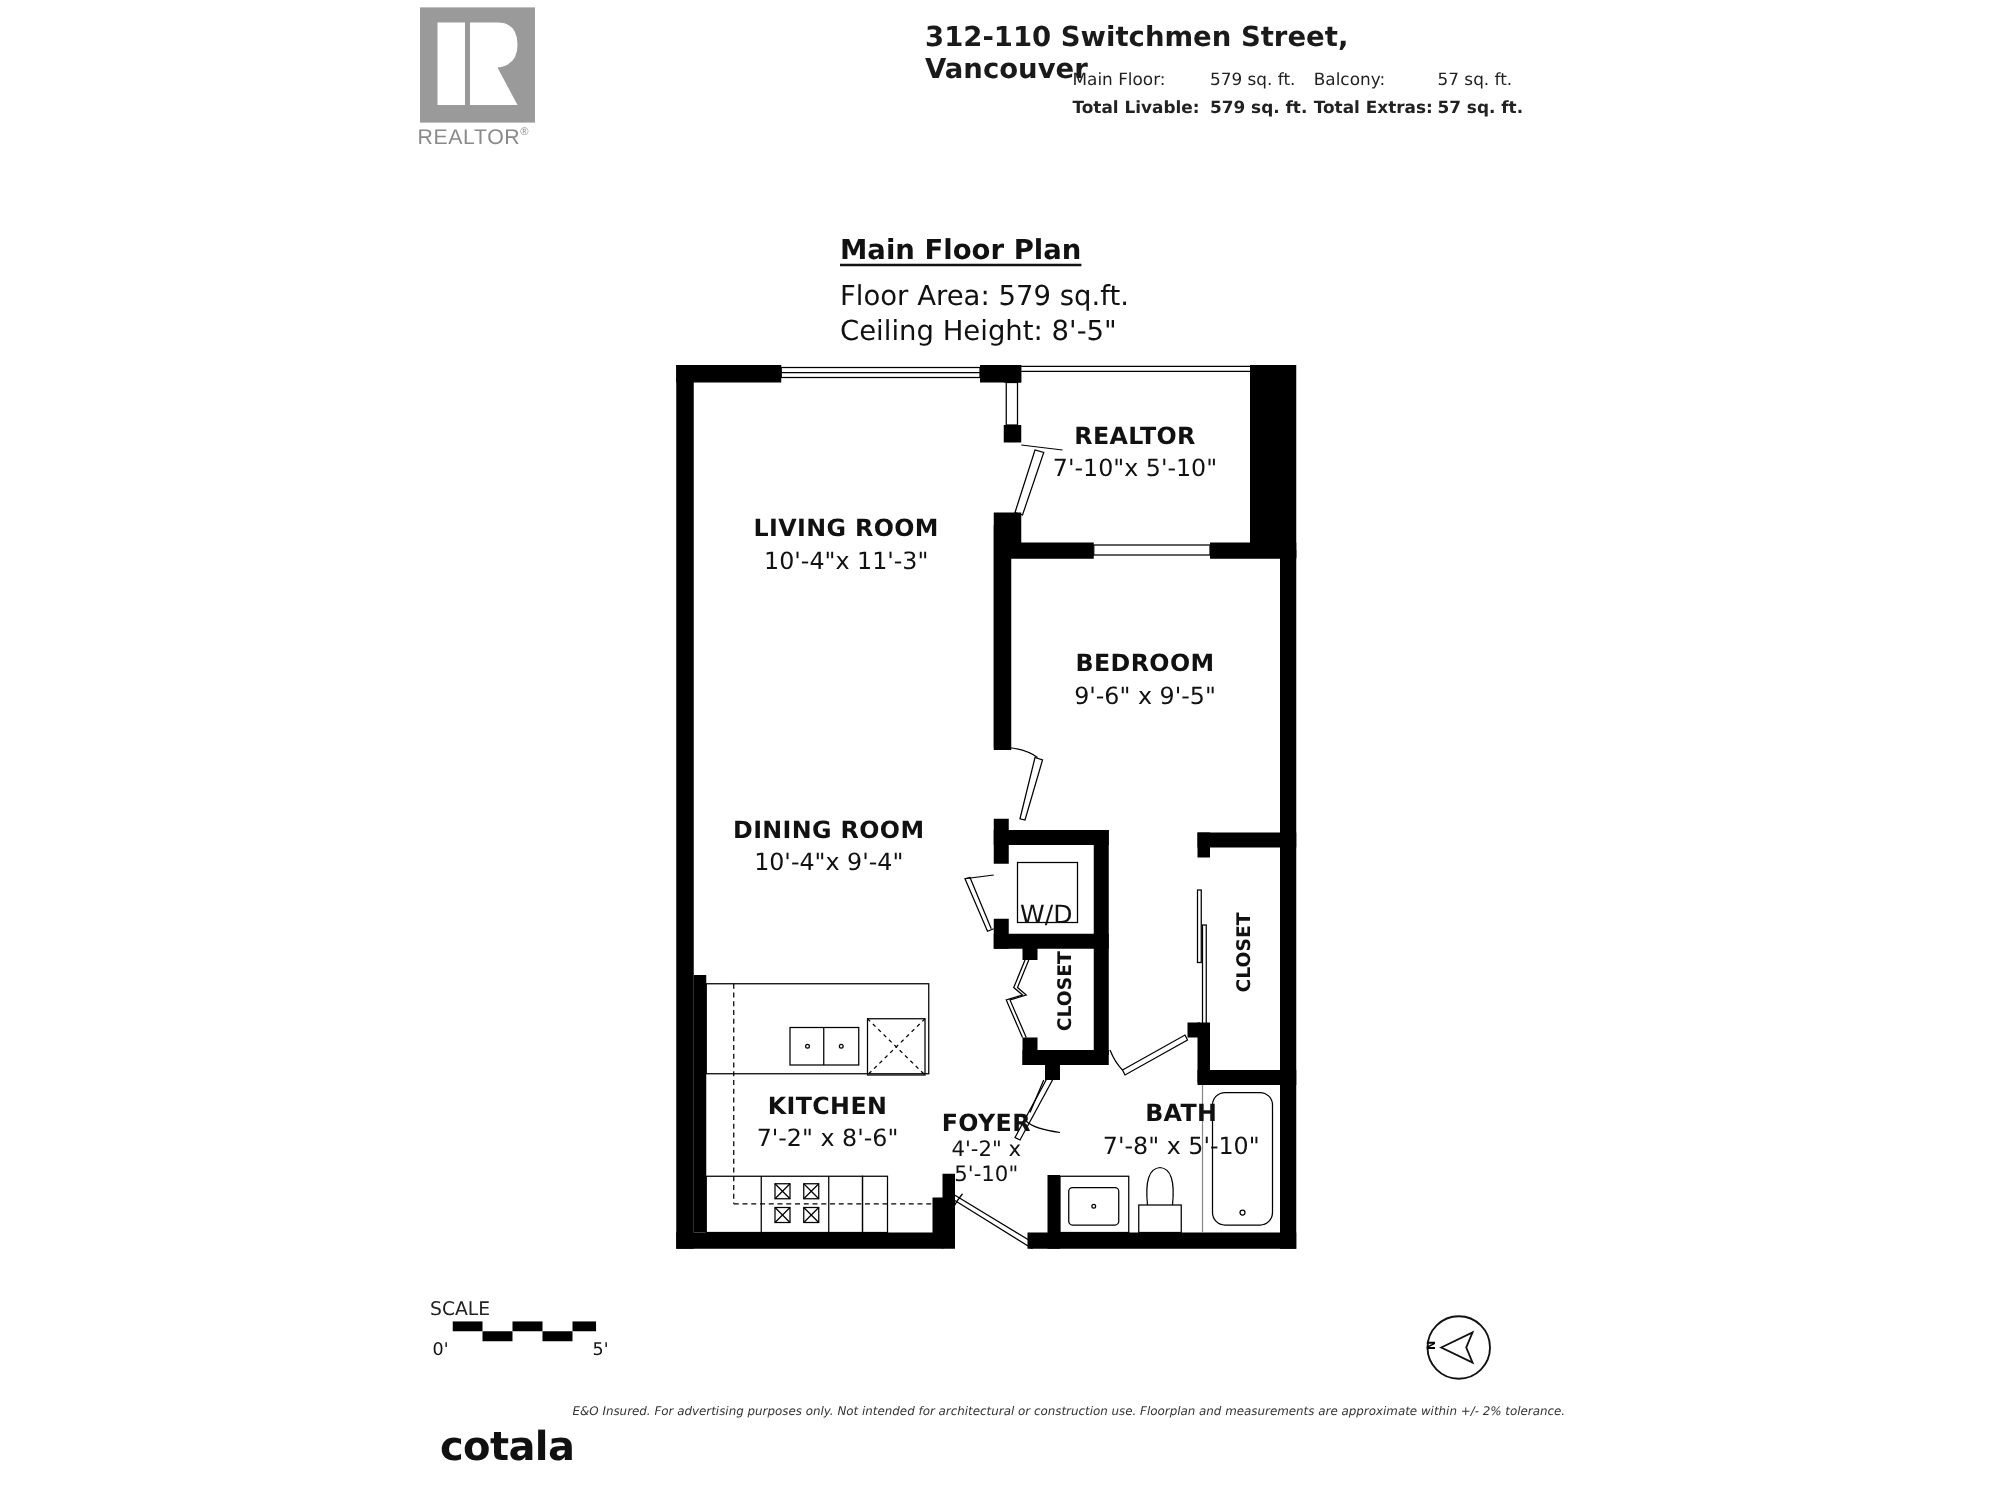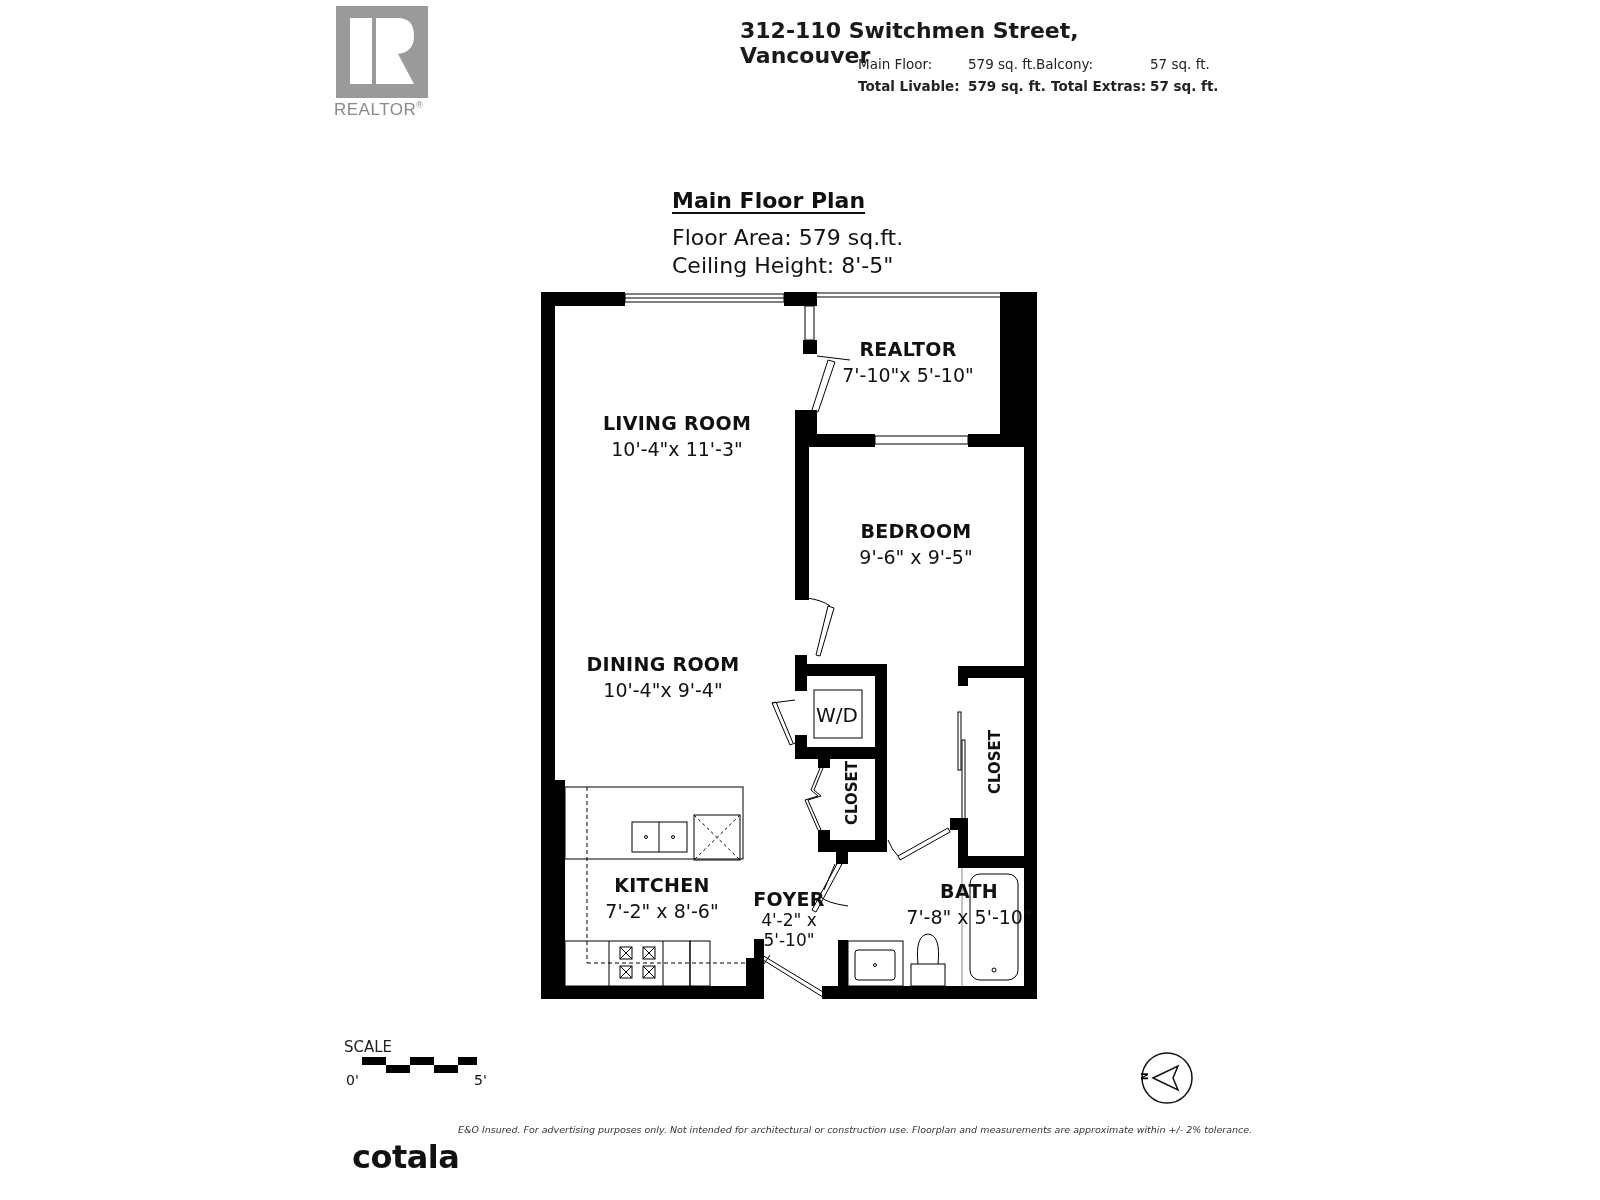--- a/index.html
+++ b/index.html
@@ -15,21 +15,21 @@
   .stats .row span { position:absolute; top:0; }
   .stats .bold { font-weight:bold; }
   
   .plan-title { left:672px; top:188px; font-size:22px; font-weight:bold; text-decoration:underline; text-underline-offset:4px; }
   .plan-sub { left:672px; top:224px; font-size:22px; line-height:28px; color:#111; }
   
   .room { position:absolute; text-align:center; white-space:nowrap; }
   .room .nm { font-weight:bold; font-size:19px; display:block; letter-spacing:0.3px; }
   .room .dm { font-size:19px; display:block; margin-top:4px; }
   .vlabel { position:absolute; font-weight:bold; font-size:15px; transform:rotate(-90deg); transform-origin:center; white-space:nowrap; }
-  .wd-label { position:absolute; font-size:20px; }
+  .wd-label { position:absolute; font-size:20px;margin-top:16px; }
   
   .scale-title { left:344px; top:1038px; font-size:15px; color:#222; }
   .scale-l { left:346px; top:1072px; font-size:14px; }
   .scale-r { left:474px; top:1072px; font-size:14px; }
   
   .brand { left:352px; top:1110px; font-size:32px; font-weight:bold; letter-spacing:-0.5px; color:#111;margin-top:28px; }
   .disclaimer { left:458px; top:1124px; font-size:9.5px; color:#333; white-space:nowrap; font-style:italic; }
 </style>
 </head>
 <body>
@@ -43,21 +43,21 @@
     <path d="M40 48 L62 48 L78 78" fill="none"></path>
   </svg>
 </div>
 <div class="abs logo-text"><span>REALTOR</span><sup style="font-size:9px">®</sup></div>
 
 <div class="abs address">312-110 Switchmen Street, Vancouver</div>
 <div class="abs stats">
   <div class="row">
     <span style="left:0">Main Floor:</span>
     <span style="left:110px">579 sq. ft.</span>
-    <span style="left:178px">Balcony:</span>
+    <span style="left:193px">Balcony:</span>
     <span style="left:292px">57 sq. ft.</span>
   </div>
   <div class="row bold">
     <span style="left:0">Total Livable:</span>
     <span style="left:110px">579 sq. ft.</span>
     <span style="left:193px">Total Extras:</span>
     <span style="left:292px">57 sq. ft.</span>
   </div>
 </div>
 
@@ -208,21 +208,21 @@
 </div>
 <div class="room" style="left:597px;top:874px;width:130px">
   <span class="nm">KITCHEN</span>
   <span class="dm">7'-2" x 8'-6"</span>
 </div>
 <div class="room" style="left:742px;top:888px;width:94px">
   <span class="nm">FOYER</span>
   <span class="dm" style="font-size:17px;margin-top:0">4'-2" x</span>
   <span class="dm" style="font-size:17px;margin-top:0">5'-10"</span>
 </div>
-<div class="room" style="left:904px;top:880px;width:130px">
+<div class="room" style="left:880px;top:880px;width:130px">
   <span class="nm">BATH</span>
   <span class="dm">7'-8" x 5'-10"</span>
 </div>
 <div class="wd-label" style="left:816px;top:703px">W/D</div>
 <div class="vlabel" style="left:822px;top:786px;width:60px;text-align:center">CLOSET</div>
 <div class="vlabel" style="left:965px;top:755px;width:60px;text-align:center">CLOSET</div>
 
 <div class="abs scale-title">SCALE</div>
 <svg class="abs" style="left:362px;top:1057px" width="115" height="18" viewBox="0 0 115 18">
   <rect x="0" y="0" width="24" height="8" fill="#000"></rect>

